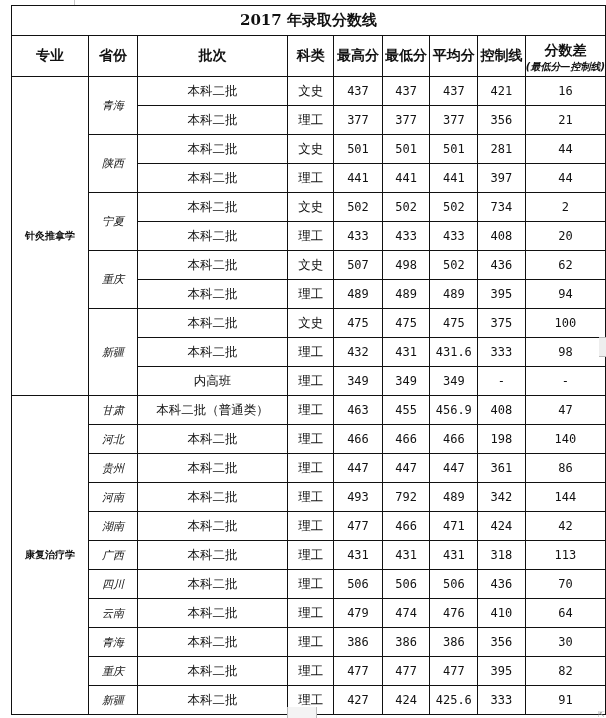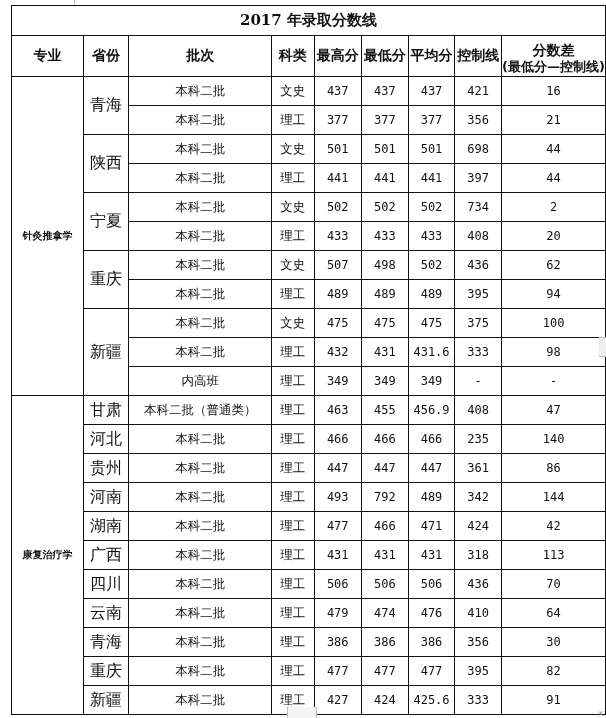--- a/index.html
+++ b/index.html
@@ -3,25 +3,25 @@
   <meta charset="utf-8">
   <style>
     html, body { margin: 0; padding: 0; background: #ffffff; }
     body { width: 606px; height: 718px; position: relative; overflow: hidden;
            font-family: "DejaVu Sans", "Liberation Sans", sans-serif; color: #111; }
     .sheet { position: absolute; left: 11px; top: 5px; }
     table { border-collapse: collapse; table-layout: fixed; }
     td, th { border: 1px solid #111; text-align: center; vertical-align: middle; padding: 0; overflow: hidden; white-space: nowrap; }
     .title-row td { height: 29px; font-family: "DejaVu Serif", "Liberation Serif", serif; font-weight: bold; font-size: 15px; }
     .head-row th { height: 40px; font-weight: bold; font-size: 14px; }
-    .head-row .sub { display: block; font-size: 13px; font-weight: bold; line-height: 9px; margin-top: 2px; }
+    .head-row .sub { display: block; font-size: 10px; font-weight: bold; line-height: 9px; margin-top: 2px; font-style: italic; }
     .data-row td { height: 28px; font-size: 12.5px; }
     td.num { font-family: "DejaVu Sans Mono", "Liberation Mono", monospace; font-size: 12px; }
     td.major { font-weight: bold; font-size: 10px; }
-    td.prov { font-size: 16px; }
+    td.prov { font-size: 11px; font-style: italic; }
     .artifact-top { position: absolute; left: 74px; top: 0; width: 1px; height: 5px; background: #c8c8c8; }
     .handle-right { position: absolute; left: 599px; top: 337px; width: 7px; height: 18px; background: #eeeeee; border-top: 1px solid #bbb; border-bottom: 1px solid #bbb; }
     .handle-bottom { position: absolute; left: 287px; top: 707px; width: 28px; height: 11px; background: #f4f4f4; border-left: 1px solid #bbb; border-right: 1px solid #bbb; }
     .resize-corner { position: absolute; left: 598px; top: 710px; font-size: 8px; color: #999; }
   </style>
 </head>
 <body>
 
 <div class="artifact-top"></div>
 
@@ -76,21 +76,21 @@
           <td class="num">356</td>
           <td class="num">21</td>
         </tr>
         <tr class="data-row">
           <td class="prov" rowspan="2">陕西</td>
           <td>本科二批</td>
           <td>文史</td>
           <td class="num">501</td>
           <td class="num">501</td>
           <td class="num">501</td>
-          <td class="num">698</td>
+          <td class="num">281</td>
           <td class="num">44</td>
         </tr>
         <tr class="data-row">
           <td>本科二批</td>
           <td>理工</td>
           <td class="num">441</td>
           <td class="num">441</td>
           <td class="num">441</td>
           <td class="num">397</td>
           <td class="num">44</td>
@@ -172,21 +172,21 @@
           <td class="num">408</td>
           <td class="num">47</td>
         </tr>
         <tr class="data-row">
           <td class="prov" rowspan="1">河北</td>
           <td>本科二批</td>
           <td>理工</td>
           <td class="num">466</td>
           <td class="num">466</td>
           <td class="num">466</td>
-          <td class="num">235</td>
+          <td class="num">198</td>
           <td class="num">140</td>
         </tr>
         <tr class="data-row">
           <td class="prov" rowspan="1">贵州</td>
           <td>本科二批</td>
           <td>理工</td>
           <td class="num">447</td>
           <td class="num">447</td>
           <td class="num">447</td>
           <td class="num">361</td>

